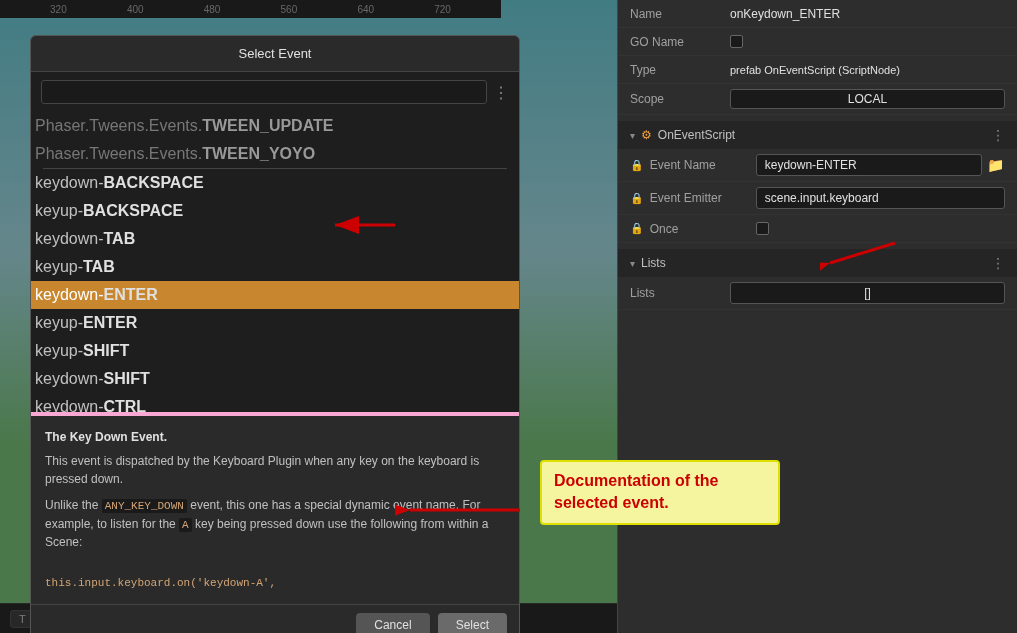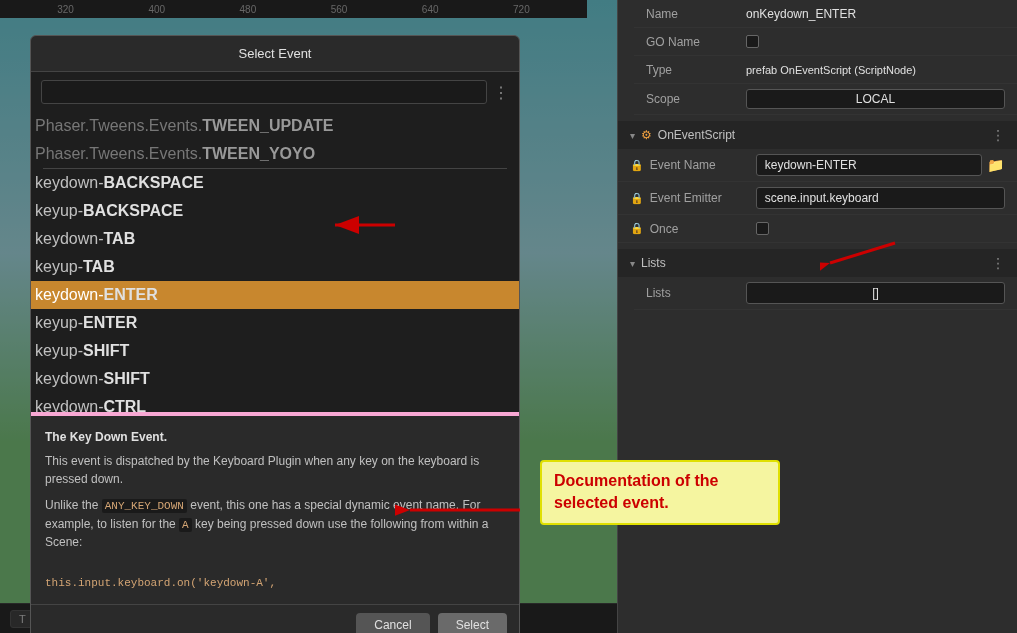--- a/index.html
+++ b/index.html
@@ -20,21 +20,21 @@
       width: 617px;
       height: 633px;
       background: linear-gradient(180deg, #6ecfdb 0%, #a8e0e8 40%, #7dc87d 70%);
       overflow: hidden;
     }
 
     
     .ruler {
       position: absolute;
       top: 0; left: 0;
-      width: 587px;
+      width: 501px;
       height: 18px;
       background: #2a2a2a;
       display: flex;
       align-items: center;
       font-size: 10px;
       color: #aaa;
       padding: 0 20px;
     }
 
     .ruler-marks {
@@ -215,21 +215,20 @@
       border-left: 1px solid #444;
       overflow-y: auto;
     }
 
     .prop-row {
       display: flex;
       align-items: center;
       padding: 5px 12px;
       min-height: 28px;
       border-bottom: 1px solid #333;
-      margin-left: 16px;
     }
 
     .prop-label {
       color: #a0a0a0;
       width: 100px;
       flex-shrink: 0;
       font-size: 12px;
     }
 
     .prop-value {

